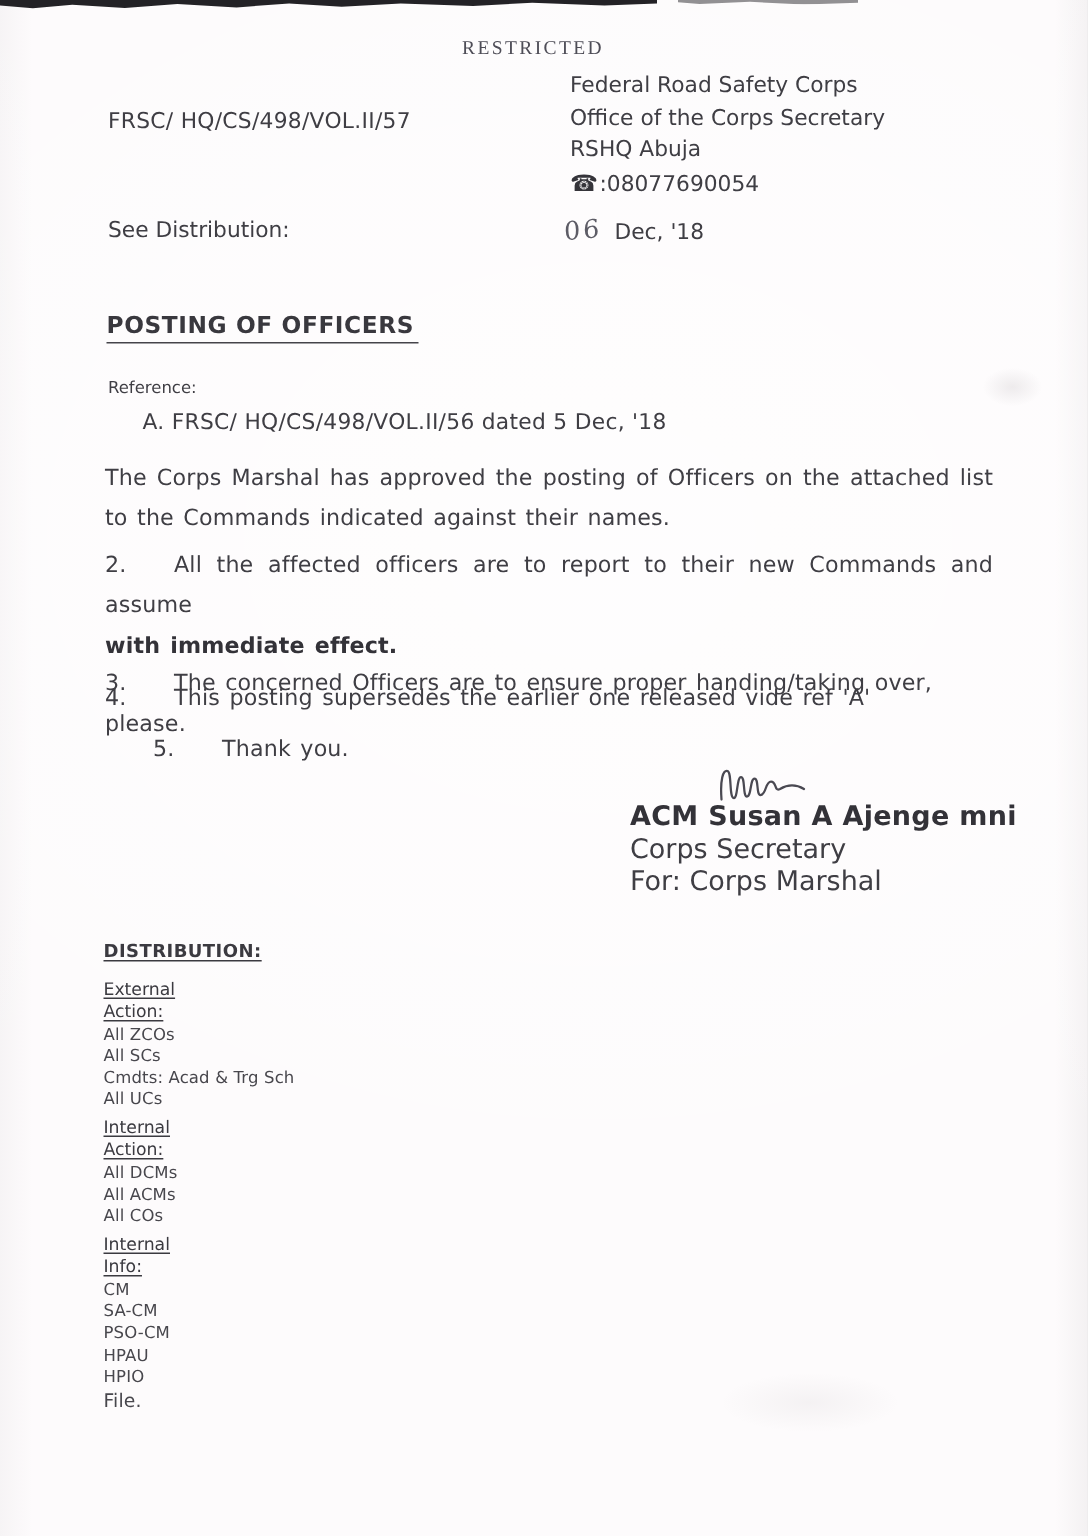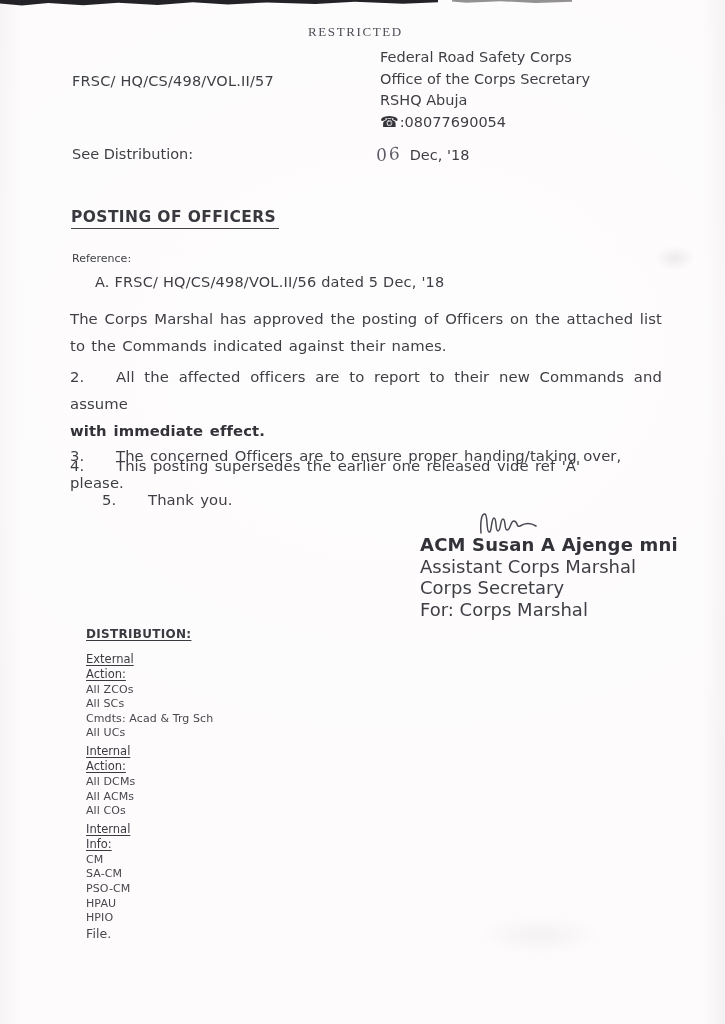--- a/index.html
+++ b/index.html
@@ -52,21 +52,21 @@
   .p2{left:70px;top:363px;width:592px;}
   .p2-line1{display:block;text-align:justify;text-align-last:justify;}
   .p3{left:70px;top:442px;width:610px;}
   .p4{left:70px;top:452px;width:610px;}
   .p5{left:70px;top:486px;width:610px;margin-left:32px;}
   .pnum{display:inline-block;width:46px;}
   .bold{font-weight:700;color:#333238;}
   .squiggle{left:477px;top:510px;}
   .sigblock{left:420px;top:534px;font-size:18px;line-height:21.5px;}
   .sig-name{font-weight:700;color:#333238;letter-spacing:.2px;}
-  .distribution{left:86px;top:627px;font-size:11px;line-height:14.6px;color:#48474d;}
+  .distribution{left:69px;top:627px;font-size:11px;line-height:14.6px;color:#48474d;}
   .dist-heading{
     font-size:12px;font-weight:700;letter-spacing:.3px;color:#3b3a40;
     text-decoration:underline;text-underline-offset:2px;margin-bottom:10px;
   }
   .dist-title{
     font-size:11.5px;font-weight:400;color:#3b3a40;
     text-decoration:underline;text-underline-offset:2px;line-height:15.5px;
   }
   .dist-group{margin-bottom:3px;}
   .dist-item{letter-spacing:.1px;}
@@ -125,21 +125,20 @@
   <div class="abs para p5">
     <span class="pnum">5.</span><span>Thank you.</span>
   </div>
 
   <svg class="abs squiggle" width="62" height="28" viewBox="0 0 62 28">
     <path d="M4 23 C 3 10, 5 3, 8 4 C 11 5, 9 21, 12 22 C 15 23, 14 8, 17 8 C 20 8, 18 21, 21 21 C 24 21, 23 9, 26 9 C 29 9, 27 20, 30 20 C 34 20, 33 11, 37 11 C 41 11, 39 18, 43 16 C 48 13, 54 13, 59 16" fill="none" stroke="#4a4952" stroke-width="1.5" stroke-linecap="round"></path>
   </svg>
 
   <div class="abs sigblock">
     <div class="sig-name">ACM Susan A Ajenge mni</div>
-    <div>Assistant Corps Marshal</div>
     <div>Corps Secretary</div>
     <div>For: Corps Marshal</div>
   </div>
 
   <div class="abs distribution">
     <div class="dist-heading">DISTRIBUTION:</div>
 
     <div class="dist-group">
       <div class="dist-title">External</div>
       <div class="dist-title">Action:</div>

